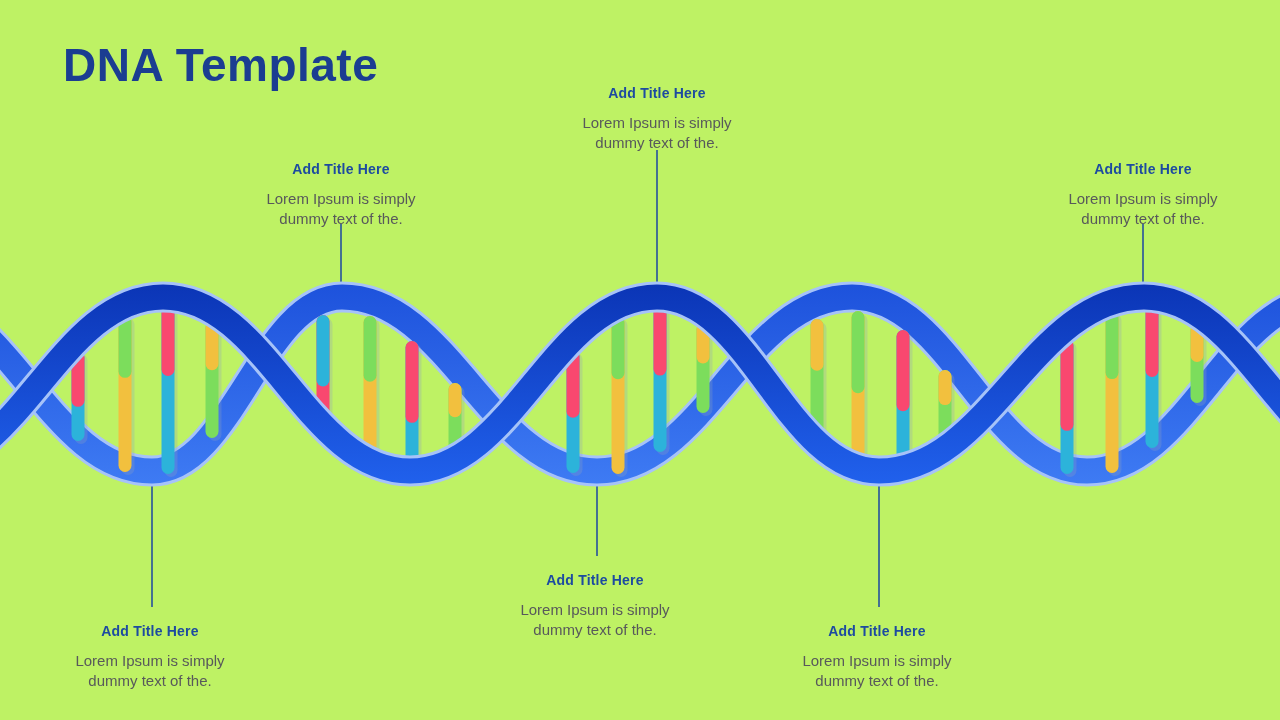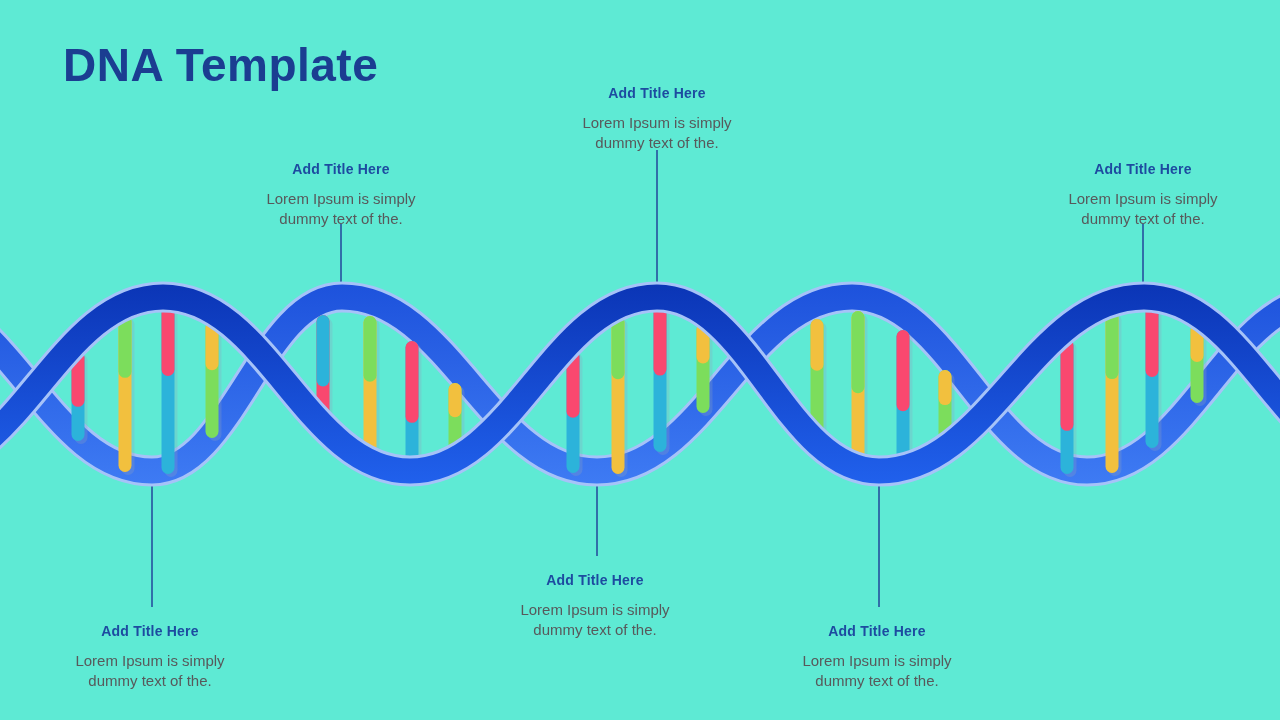--- a/index.html
+++ b/index.html
@@ -1,17 +1,17 @@
 <!DOCTYPE html>
 <html style="--navy: #1b3d91; --callout-blue: #1d4ba0; --body-gray: #58595b; --connector: #26509e;"><head>
 <meta charset="utf-8">
 <style>
   html,body{margin:0;padding:0;}
   body{font-family:"Liberation Sans","DejaVu Sans",sans-serif;background:#fff;}
-  .slide{position:relative;width:1280px;height:720px;background:#5eead4;overflow:hidden;}
+  .slide{position:relative;width:1280px;height:720px;background:#bef264;overflow:hidden;}
   .slide-title{
     position:absolute;left:63px;top:38px;margin:0;
     font-size:46px;font-weight:800;letter-spacing:.5px;
     color:var(--navy,#1b3d91);
   }
   .helix-svg{position:absolute;left:0;top:0;width:1280px;height:720px;display:block;}
   .callout{position:absolute;width:220px;transform:translateX(-50%);text-align:center;}
   .callout-title{
     margin:12px 0 8px 0;font-size:14px;font-weight:bold;
     color:var(--callout-blue,#1d4ba0);letter-spacing:.2px;

